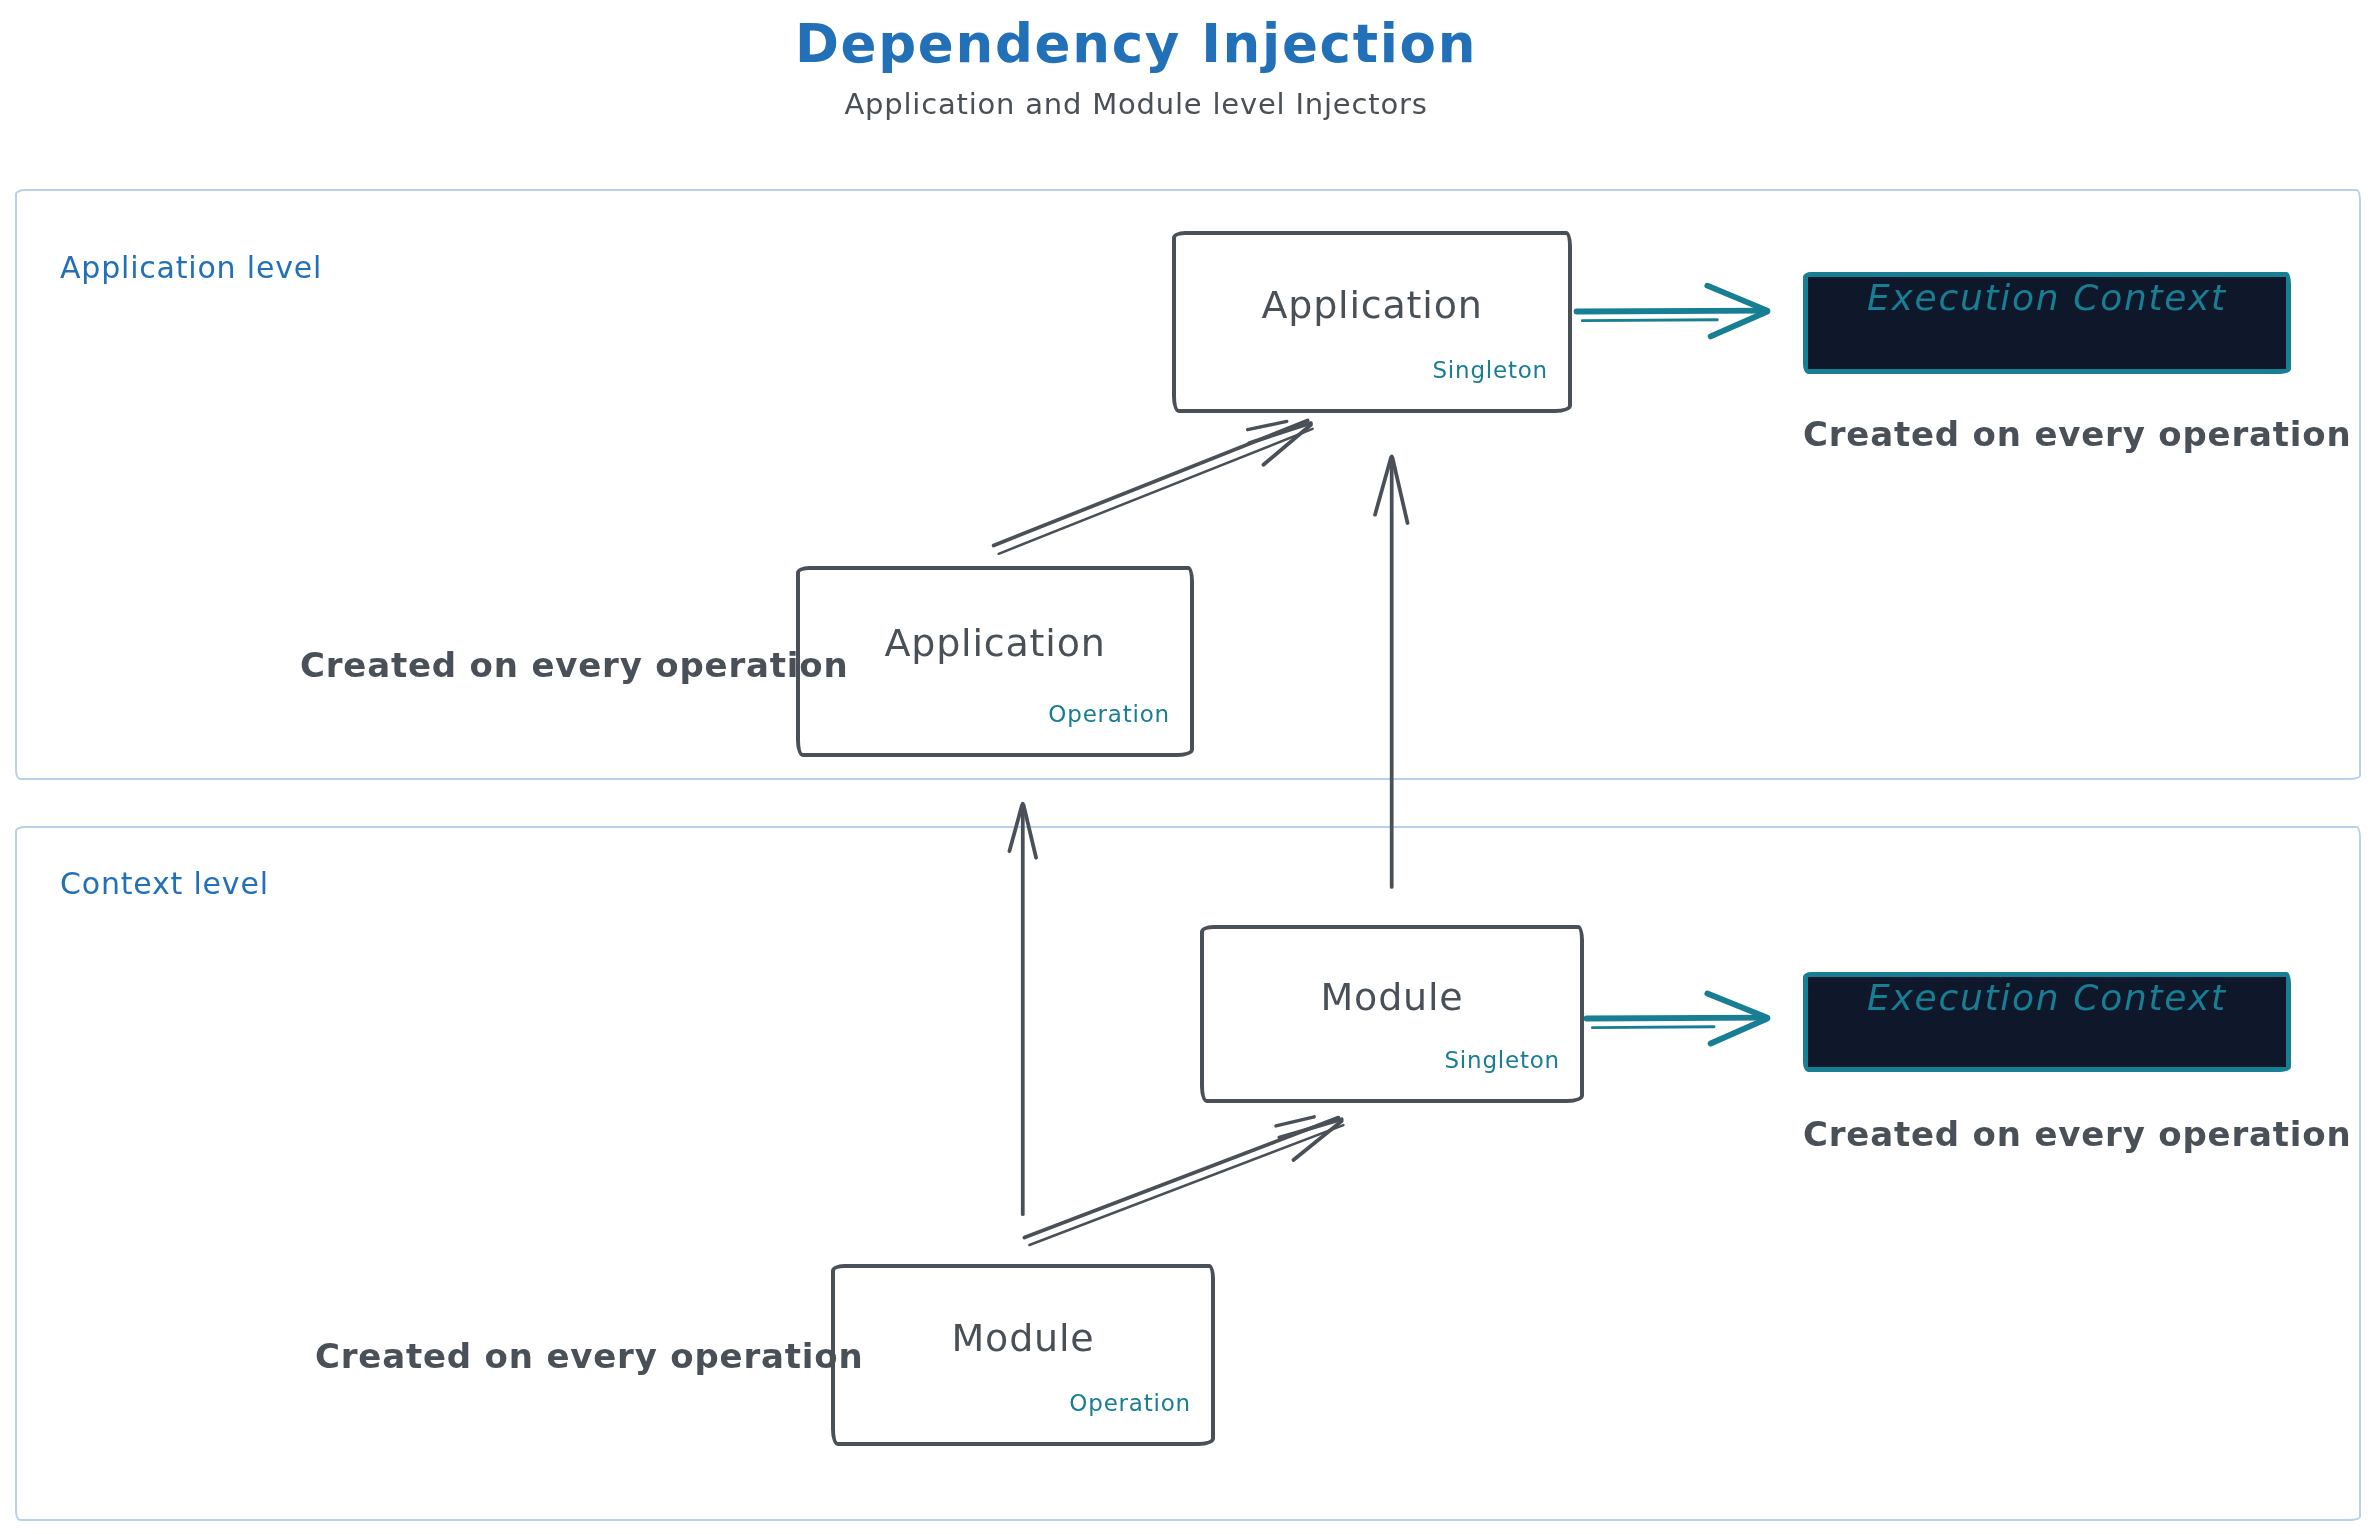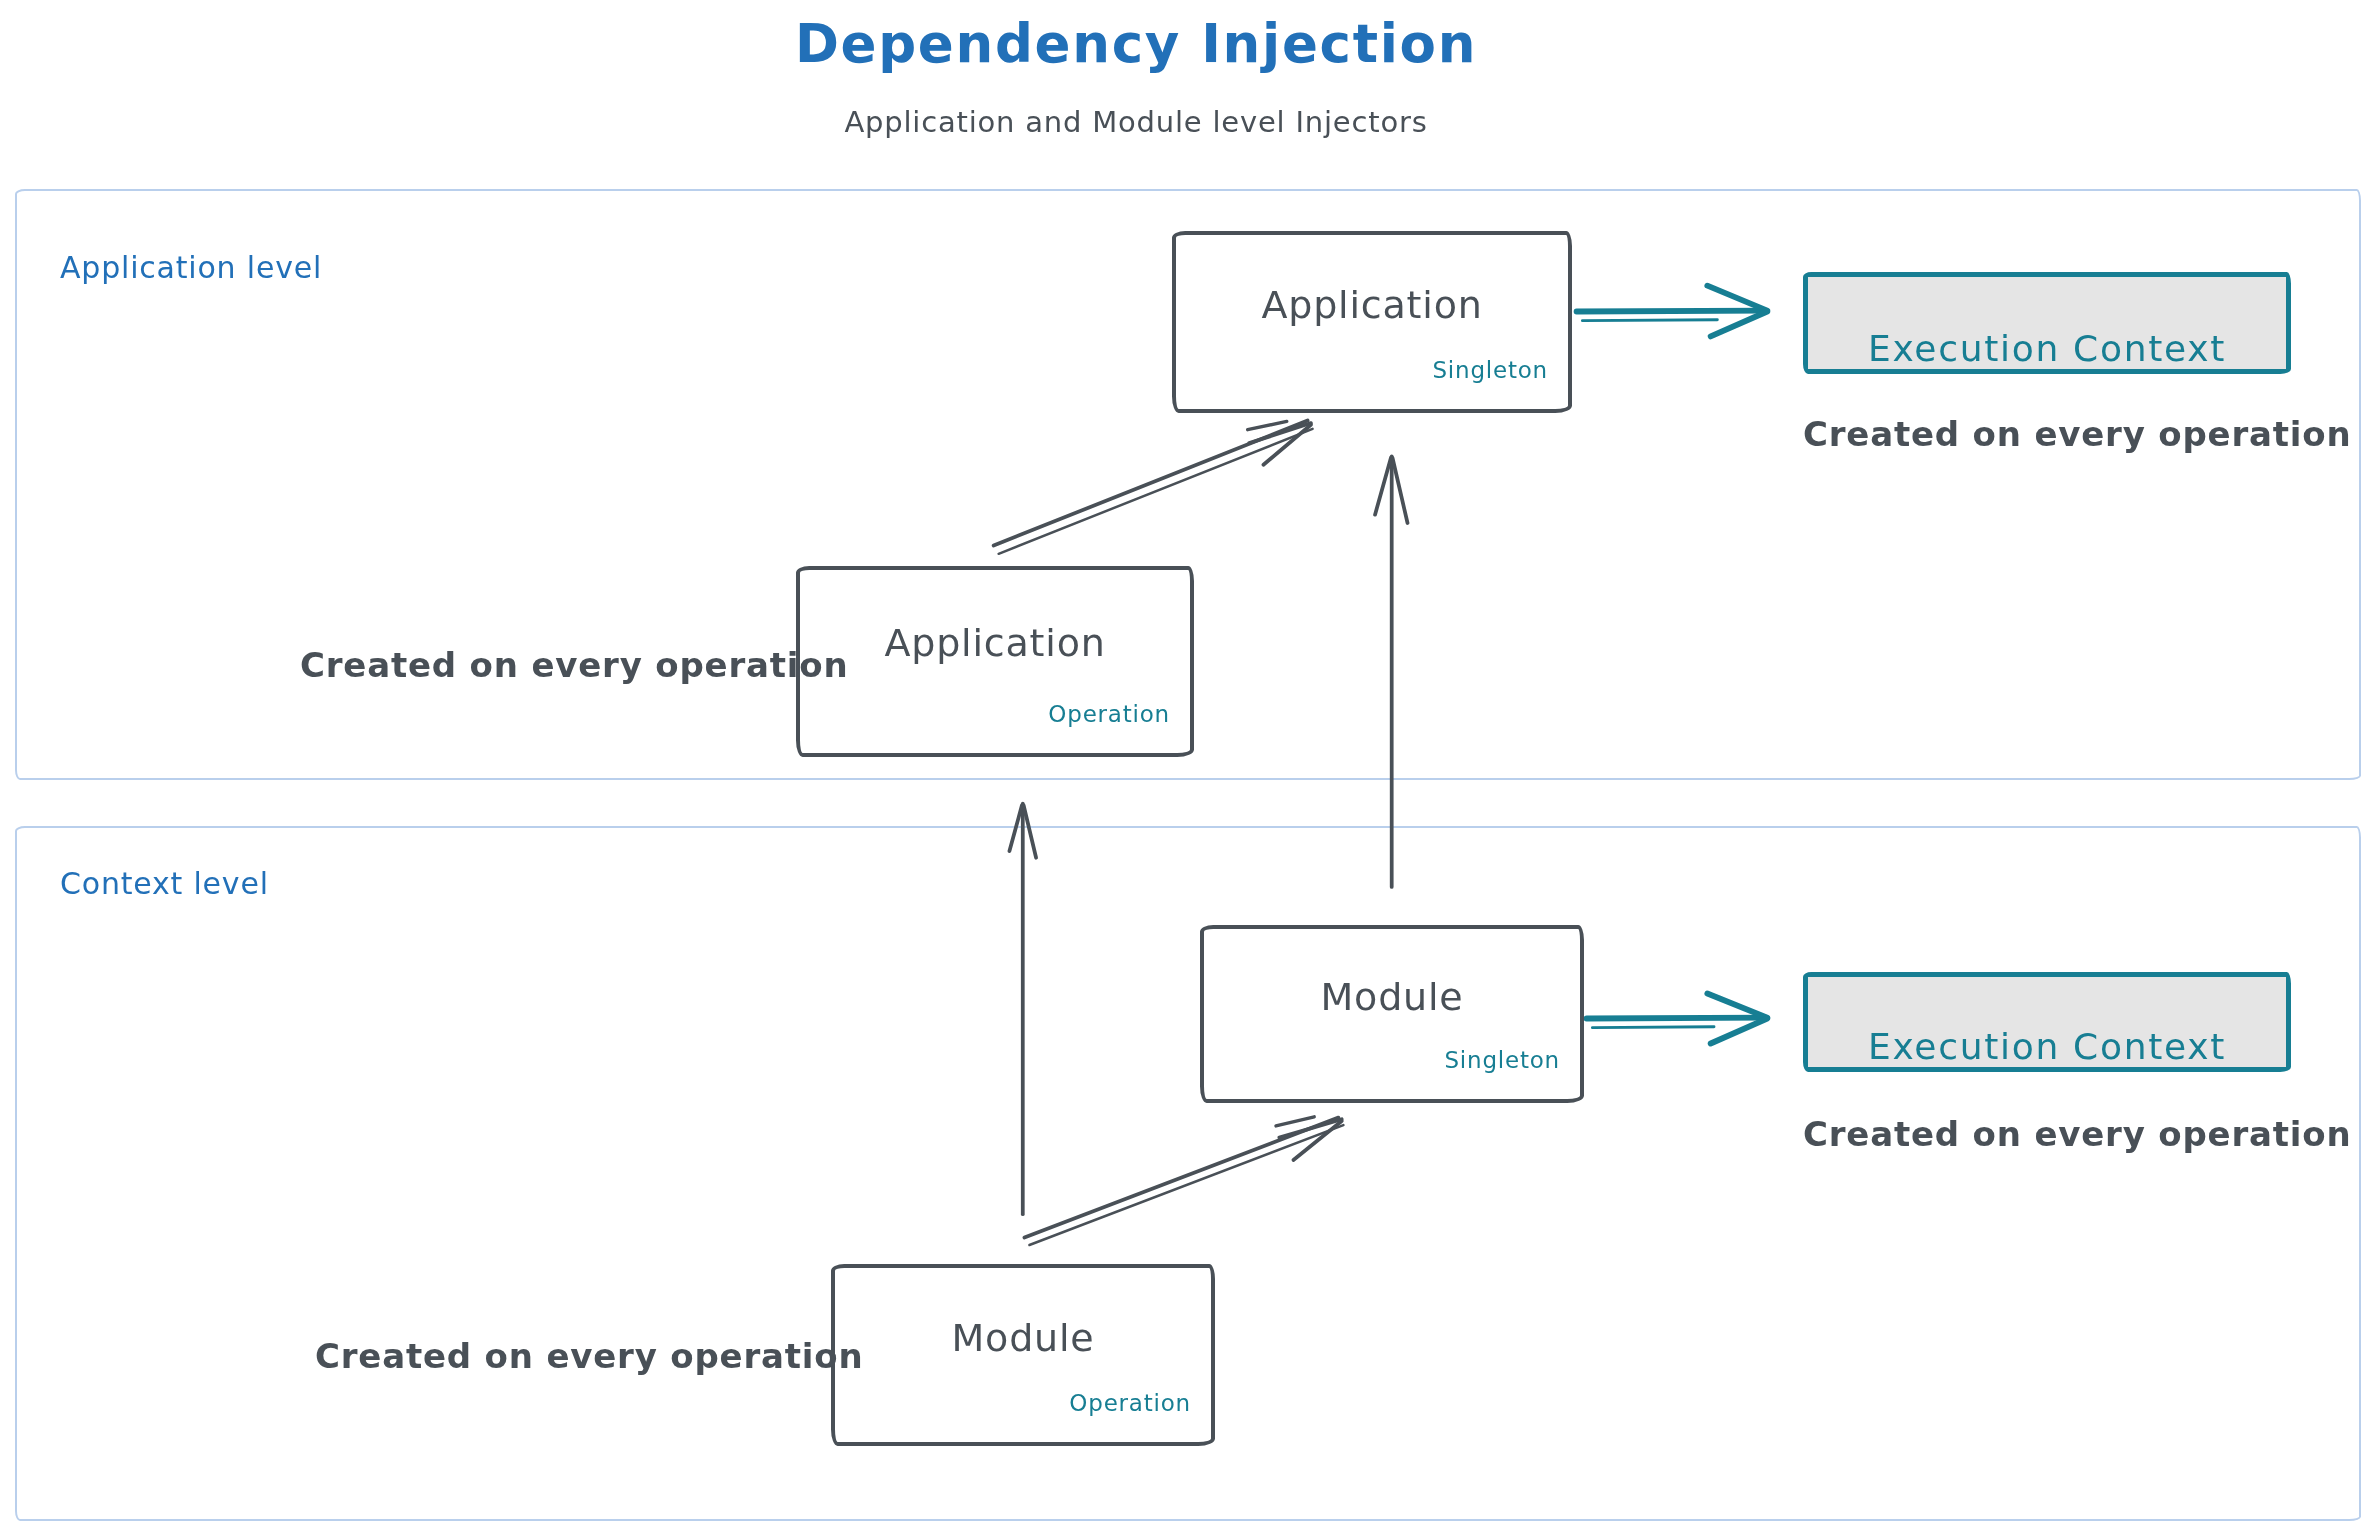--- a/index.html
+++ b/index.html
@@ -18,21 +18,21 @@
     overflow:hidden;
     color:var(--ink);
   }
   
   .title-wrap{position:absolute;left:0;top:15px;width:2208px;text-align:center;padding-left:32px;}
   .diagram-title{
     font-size:53px;line-height:1.1;color:var(--blue);
     letter-spacing:1.7px;font-weight:bold;
   }
   .diagram-subtitle{
-    margin-top:32px;font-size:29px;color:var(--ink);letter-spacing:0.8px;
+    margin-top:14px;font-size:29px;color:var(--ink);letter-spacing:0.8px;
   }
   
   .level-frame{
     position:absolute;border:2.5px solid var(--frame);
     border-radius:10px 4.2px 11.7px 5px / 5px 11.7px 4.2px 10px;
   }
   .frame-app{left:15px;top:189px;width:2342px;height:587px;}
   .frame-module{left:15px;top:826px;width:2342px;height:691px;}
   .level-label{
     position:absolute;font-size:30px;color:var(--blue);letter-spacing:0.8px;
@@ -54,23 +54,23 @@
     position:absolute;right:20px;bottom:26px;
     font-size:23px;color:var(--teal);letter-spacing:0.8px;
   }
   .box-app-singleton{left:1172px;top:231px;width:400px;height:182px;}
   .box-app-operation{left:796px;top:566px;width:398px;height:191px;}
   .box-module-singleton{left:1200px;top:925px;width:384px;height:178px;}
   .box-module-operation{left:831px;top:1264px;width:384px;height:182px;}
   .node-box .node-title{top:40%;}
   
   .exec-box{
-    position:absolute;border:5px solid var(--teal);background:#e5e5e5;
+    position:absolute;border:5px solid var(--teal);background:#0f172a;
     border-radius:8.3px 4.2px 10.8px 5px / 5px 11.7px 5px 10px;
-    box-sizing:border-box;display:flex;align-items:flex-end;justify-content:center;
+    box-sizing:border-box;display:flex;align-items:flex-start;justify-content:center;font-style:italic;
   }
   .exec-box .exec-label{
     font-size:36px;color:var(--teal);letter-spacing:1.7px;white-space:nowrap;
   }
   .exec-top{left:1803px;top:272px;width:488px;height:102px;}
   .exec-bottom{left:1803px;top:972px;width:488px;height:100px;}
   
   .caption{
     position:absolute;font-size:34px;color:var(--ink);letter-spacing:0.8px;
     white-space:nowrap;

